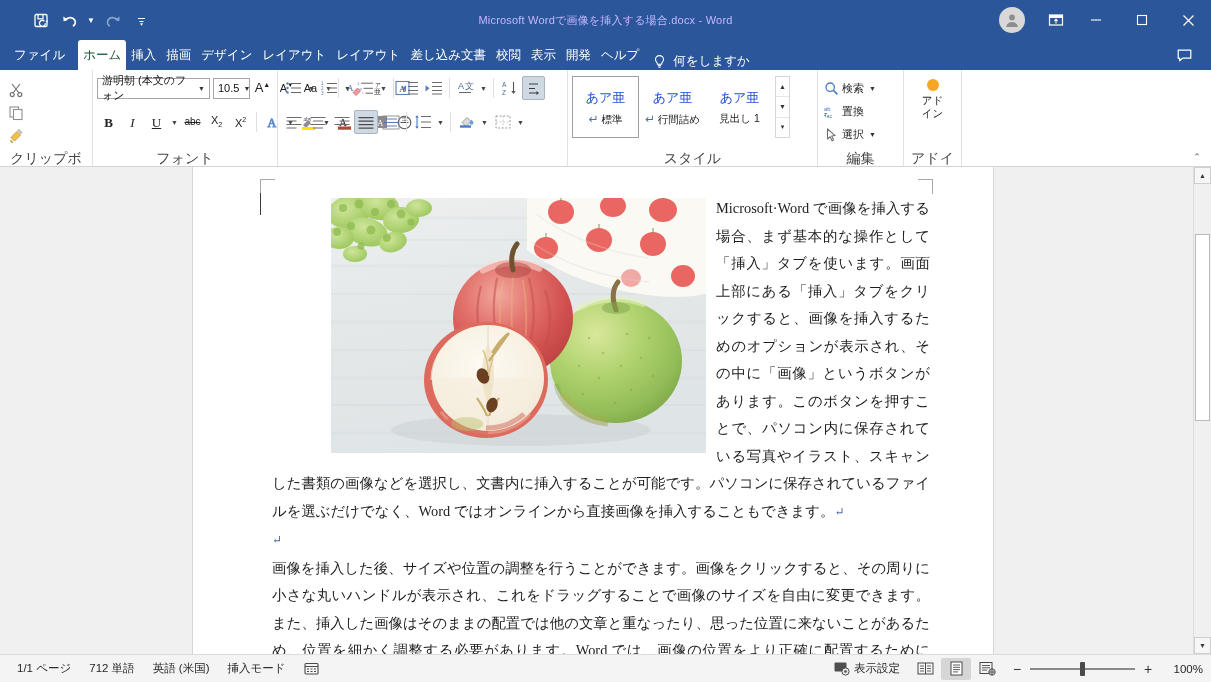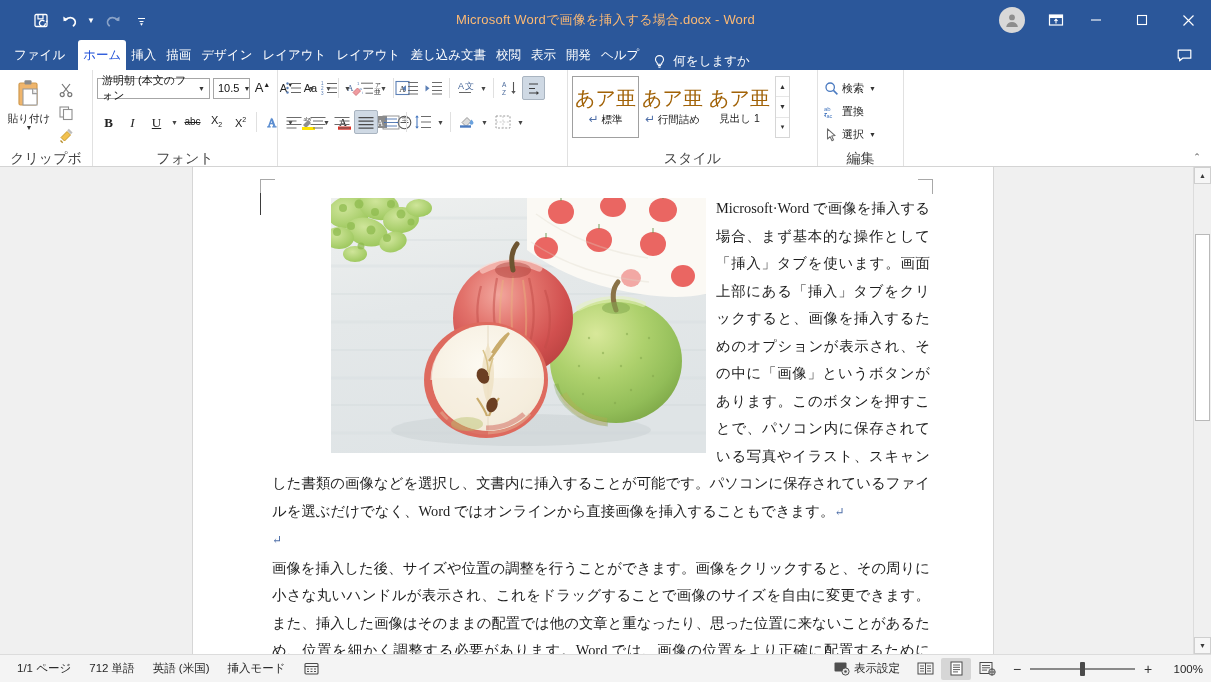--- a/index.html
+++ b/index.html
@@ -17,42 +17,42 @@
     display:flex;align-items:center;
   }
   .qat{display:flex;align-items:center;gap:2px;padding-left:28px;}
   .qat-btn{
     width:26px;height:26px;display:flex;align-items:center;justify-content:center;
     color:#fff;border-radius:2px;cursor:default;
   }
   .qat-btn.dim{opacity:.45;}
   .qat-caret{width:14px;height:26px;display:flex;align-items:center;justify-content:center;color:#fff;font-size:8px;}
   .title-text{
-    position:absolute;left:0;right:0;text-align:center;color:#fdba74;font-size:13px;
+    position:absolute;left:0;right:0;text-align:center;color:#c4b5fd;font-size:11px;
     letter-spacing:.2px;pointer-events:none;
   }
   .win-right{margin-left:auto;display:flex;align-items:center;height:40px;padding-right:0;}
   .avatar{
     width:26px;height:26px;border-radius:50%;background:#d8d8d8;margin-right:14px;
     display:flex;align-items:center;justify-content:center;
   }
   .ribbon-display{width:34px;height:30px;display:flex;align-items:center;justify-content:center;color:#fff;}
   .wbtn{width:46px;height:40px;display:flex;align-items:center;justify-content:center;color:#fff;}
 
   
   .tabbar{
     height:30px;flex:0 0 30px;background:#2b579a;display:flex;align-items:flex-end;
     position:relative;
   }
   .tab{
     height:30px;padding:0 5px;display:flex;align-items:center;justify-content:center;
     color:#fff;font-size:12.5px;white-space:nowrap;cursor:default;
   }
   .tab:first-child{padding-left:14px;padding-right:13px;}
-  .tab.active{background:#fff;color:#1d4ed8;border-radius:3px 3px 0 0;font-weight:400;}
+  .tab.active{background:#fff;color:#14532d;border-radius:3px 3px 0 0;font-weight:400;}
   .tell-me{display:flex;align-items:center;gap:6px;color:#fff;font-size:12.5px;padding-left:8px;}
   .tab-right{margin-left:auto;display:flex;align-items:center;padding-right:10px;}
   .comment-ico{width:34px;height:30px;display:flex;align-items:center;justify-content:center;color:#fff;}
 
   
   .ribbon{
     flex:0 0 96px;height:96px;background:#fff;border-bottom:1px solid #d4d4d4;
     display:flex;position:relative;
   }
   .group{
@@ -100,21 +100,21 @@
   .para-group{width:290px;}
 
   
   .styles-group{width:250px;}
   .style-gallery{display:flex;align-items:flex-start;gap:0;padding-top:1px;}
   .style-item{
     width:67px;height:62px;display:flex;flex-direction:column;align-items:center;justify-content:center;
     border:1px solid transparent;box-sizing:border-box;cursor:default;background:#fff;
   }
   .style-item.sel{border:1px solid #a0a0a0;box-shadow:inset 0 0 0 1px #fff;}
-  .style-prev{font-size:20px;color:#a16207;font-family:"Liberation Serif",serif;line-height:20px;}
+  .style-prev{font-size:13px;color:#1d4ed8;font-family:"Liberation Serif",serif;line-height:20px;}
   .style-name{font-size:10.5px;color:#222;margin-top:4px;white-space:nowrap;}
   .style-scroll{
     width:15px;height:62px;display:flex;flex-direction:column;border:1px solid #d6d6d6;margin-left:2px;box-sizing:border-box;
   }
   .ss-btn{flex:1;display:flex;align-items:center;justify-content:center;font-size:7px;color:#333;border-bottom:1px solid #e6e6e6;}
   .ss-btn:last-child{border-bottom:none;}
 
   
   .edit-group{width:86px;}
   .edit-row{display:flex;align-items:center;height:22px;gap:3px;cursor:default;border-radius:2px;padding:0 2px;}
@@ -286,30 +286,20 @@
           </svg>
       </div>
     </div>
   </div>
 
   <div class="ribbon">
 
     <div class="group clip-group">
       <div class="group-body">
         <div class="clip-inner">
-          <div class="paste-big">
-            <svg width="34" height="34" viewBox="0 0 34 34">
-              <rect x="7" y="6" width="18" height="22" rx="1.5" fill="#efb56c" stroke="#d09a4e" stroke-width="1.2"></rect>
-              <rect x="12.5" y="3.2" width="7" height="4.2" rx="1" fill="#8b8b8b"></rect>
-              <rect x="11" y="12" width="14" height="16" fill="#fff" stroke="#9b9b9b" stroke-width="1.1"></rect>
-              <path d="M20.6 12v4.6H25" fill="#e8e8e8" stroke="#9b9b9b" stroke-width="1.1"></path>
-            </svg>
-            <div class="paste-label">貼り付け</div>
-            <div class="paste-caret">▼</div>
-          </div>
           <div class="clip-side">
             <div class="ico-btn">
               <svg width="16" height="16" viewBox="0 0 16 16">
                   <path d="M4 2l7 9M12 2l-7 9" stroke="#767676" stroke-width="1.2" fill="none"></path>
                   <circle cx="4.2" cy="12.6" r="2" fill="none" stroke="#767676" stroke-width="1.2"></circle>
                   <circle cx="11.8" cy="12.6" r="2" fill="none" stroke="#767676" stroke-width="1.2"></circle>
                 </svg>
             </div>
             <div class="ico-btn">
               <svg width="16" height="16" viewBox="0 0 16 16">
@@ -618,20 +608,32 @@
                 </svg>
             </span>
             <span class="edit-label">選択</span>
             <span class="edit-caret">▼</span>
           </div>
         </div>
       </div>
       <div class="group-label">編集</div>
     </div>
 
+    <div class="group addin-group">
+      <div class="group-body" style="justify-content:center;">
+        <div class="addin-btn">
+          <div class="addin-dot"></div>
+          <div class="addin-txt">
+            <span>アド</span><br>
+            <span>イン</span>
+          </div>
+        </div>
+      </div>
+      <div class="group-label">アドイン</div>
+    </div>
 
     <div class="ribbon-collapse">⌃</div>
   </div>
 
   <div class="docarea">
     <div class="doc-scroll-space">
       <div class="page">
         <div class="mark tl"></div>
         <div class="mark tr"></div>
         <div class="caret-bar"></div>

